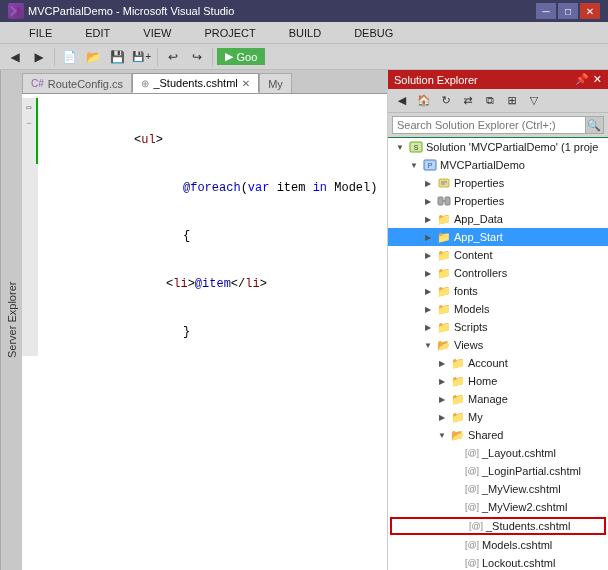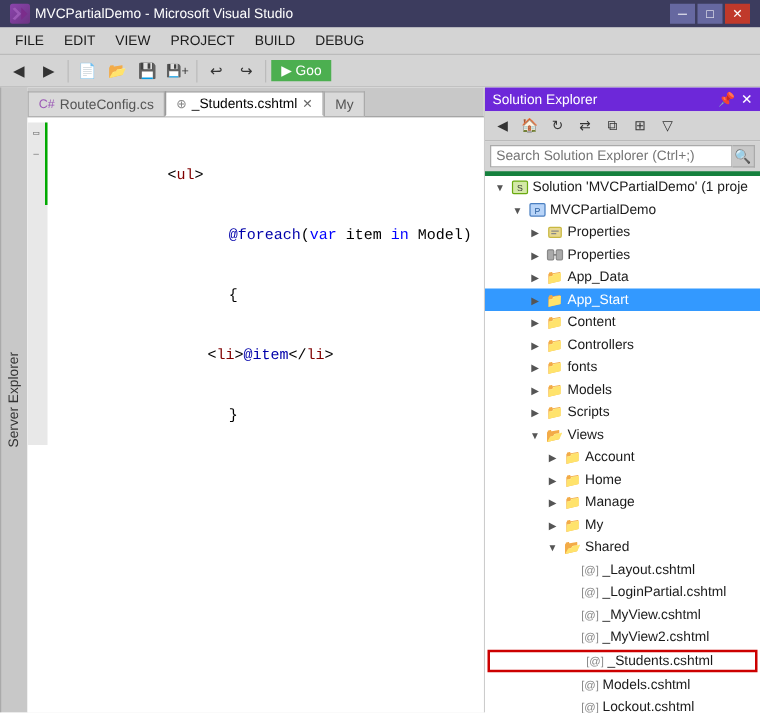--- a/index.html
+++ b/index.html
@@ -46,20 +46,21 @@
       align-items: center;
       height: 22px;
       padding: 0 4px;
       font-size: 11px;
       border-bottom: 1px solid #bbb;
     }
     .menu-item {
       padding: 2px 8px;
       cursor: pointer;
       color: #1a1a1a;
+      margin-left: 17px;
     }
 
     
     .toolbar {
       background: #d4d4d4;
       display: flex;
       align-items: center;
       height: 26px;
       padding: 0 4px;
       border-bottom: 1px solid #bbb;
@@ -189,21 +190,21 @@
     .indent3 { margin-left: 48px; }
 
     
     .solution-explorer {
       width: 220px;
       background: #f5f5f5;
       display: flex;
       flex-direction: column;
     }
     .se-title-bar {
-      background: #6d28d9;
+      background: #b91c1c;
       color: #fff;
       font-size: 11px;
       padding: 3px 6px;
       display: flex;
       align-items: center;
       justify-content: space-between;
     }
     .se-toolbar {
       background: #d4d4d4;
       display: flex;
@@ -222,21 +223,21 @@
       cursor: pointer;
       font-size: 11px;
       color: #333;
     }
 
     
     .se-search {
       background: #d4d4d4;
       padding: 3px 4px;
       display: flex;
-      border-bottom: 4px solid #15803d;
+      border-bottom: 1px solid #15803d;
     }
     .se-search input {
       flex: 1;
       font-size: 11px;
       border: 1px solid #aaa;
       background: #fff;
       padding: 1px 4px;
       height: 18px;
       outline: none;
     }

